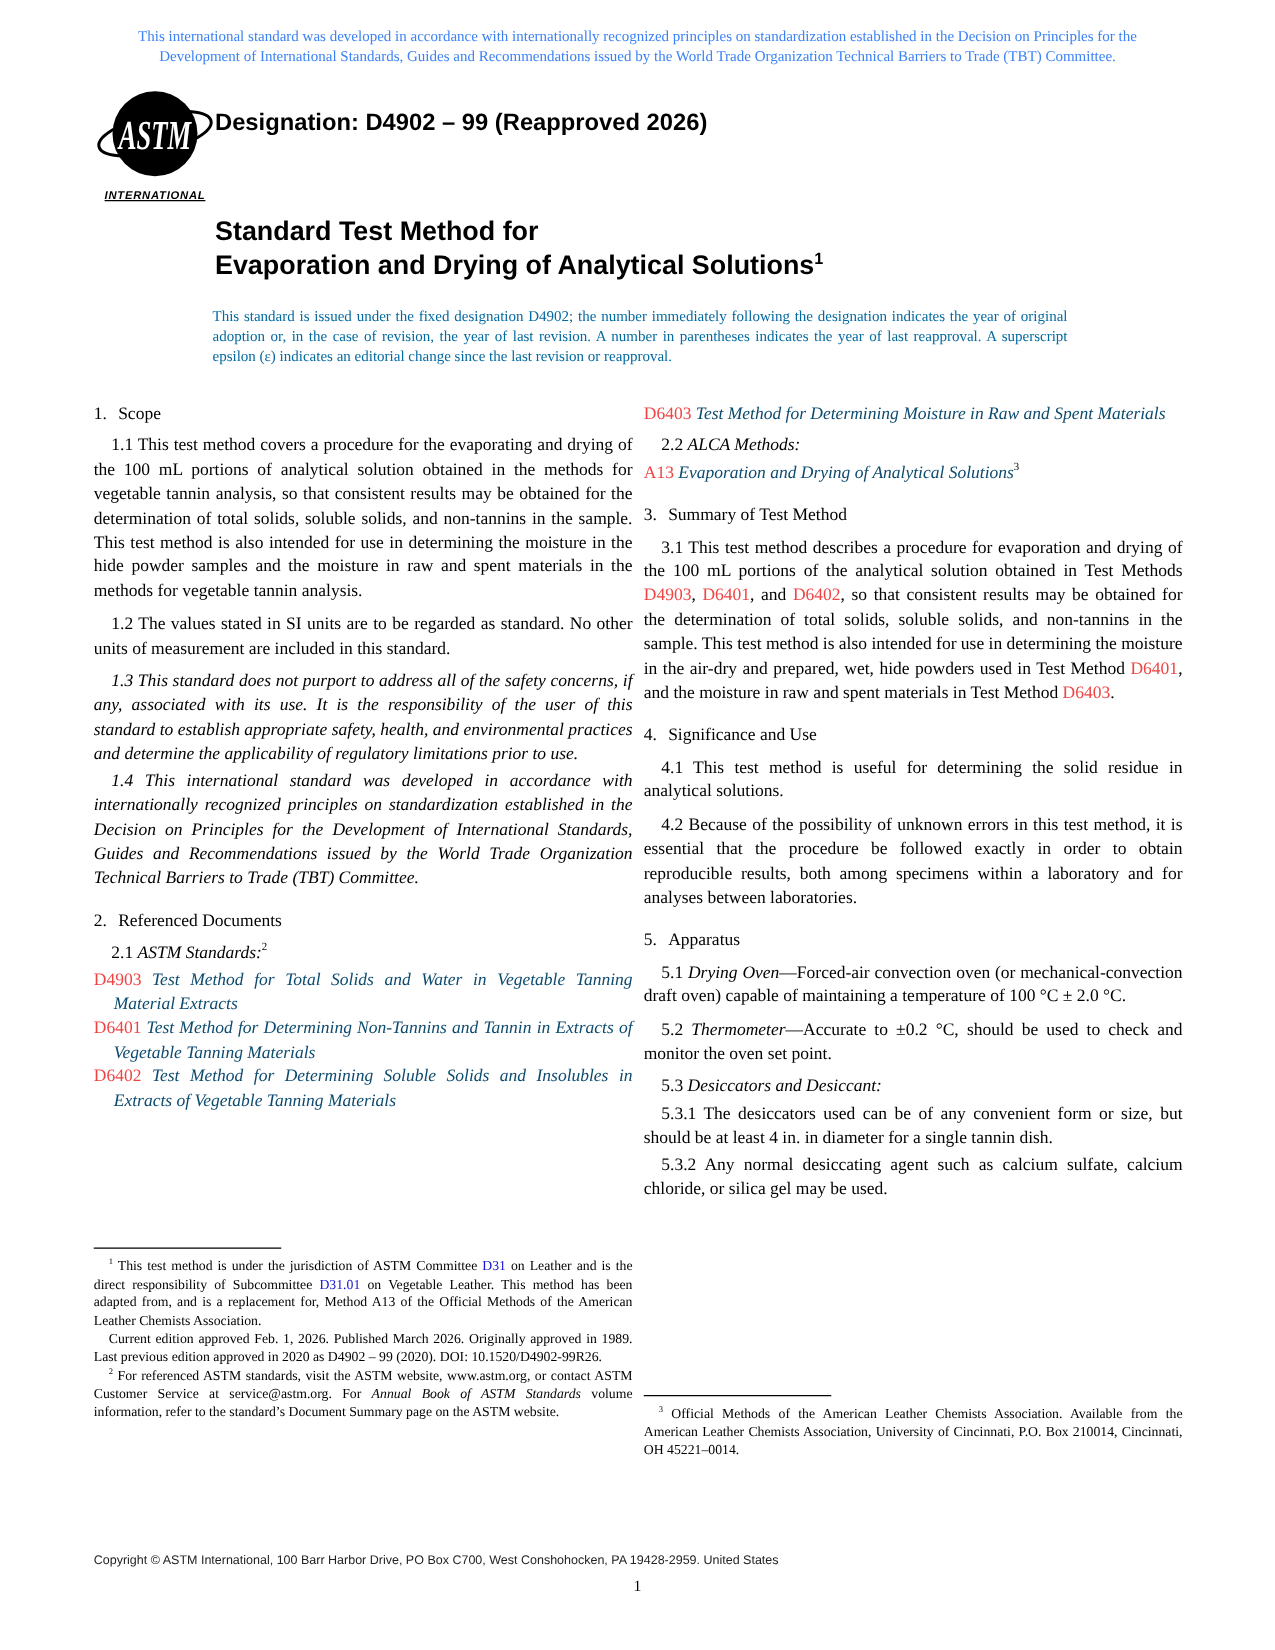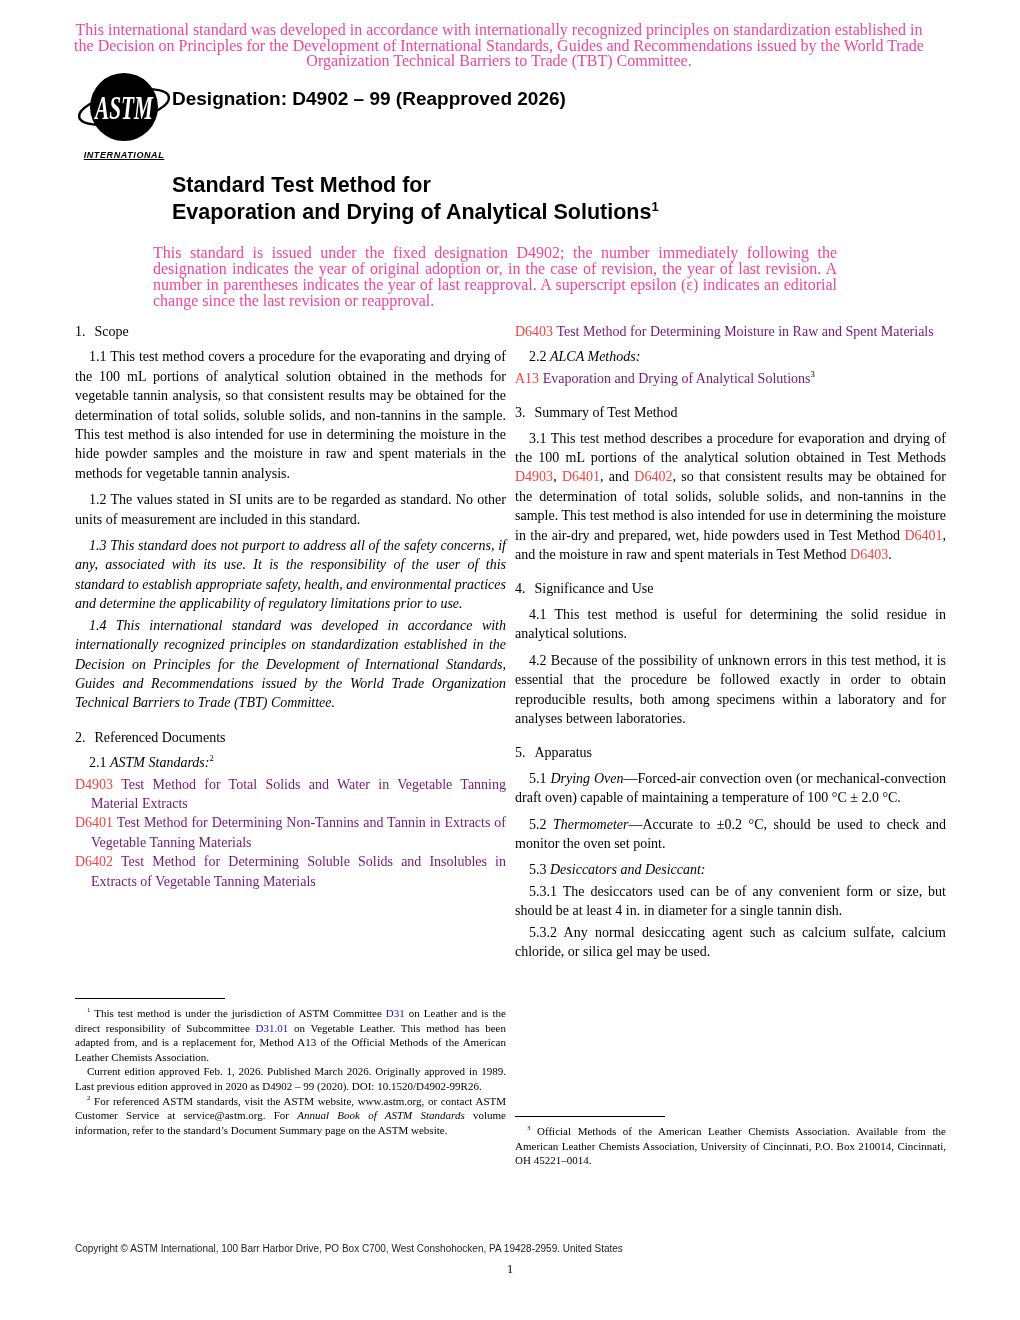--- a/index.html
+++ b/index.html
@@ -2,55 +2,55 @@
 <html><head>
 <meta charset="utf-8">
 <style>
   html,body { margin:0; padding:0; background:#ffffff; }
   .page {
     position:relative; width:1020px; height:1320px; background:#fff;
     font-family:"Liberation Serif", serif; color:#111; overflow:hidden;
   }
   
   .notice {
-    position:absolute; top:22px; left:74px; width:850px;
-    font-size:16px; line-height:15.5px; text-align:center; color:#ec4899;
+    position:absolute; top:22px; left:85px; width:850px;
+    font-size:12px; line-height:15.5px; text-align:center; color:#3b82f6;
   }
   
   .logo-wrap { position:absolute; top:70px; left:76px; width:96px; text-align:center; }
   .logo-intl {
     font-family:"Liberation Sans", sans-serif; font-weight:bold; font-style:italic;
     font-size:9px; letter-spacing:0.6px; margin-top:-2px; color:#000;text-decoration:underline;
   }
   .designation {
     position:absolute; top:88px; left:172px;
     font-family:"Liberation Sans", sans-serif; font-weight:bold; font-size:19px; color:#000;
   }
   .titleblock {
     position:absolute; top:172px; left:172px; width:720px;
     font-family:"Liberation Sans", sans-serif; font-weight:bold;
     font-size:21.5px; line-height:27px; color:#000;
   }
   .titleblock sup { font-size:13px; }
   .issued {
-    position:absolute; top:245px; left:153px; width:684px;
-    font-size:16px; line-height:16px; text-align:justify; color:#ec4899;
+    position:absolute; top:245px; left:170px; width:684px;
+    font-size:12px; line-height:16px; text-align:justify; color:#0369a1;
   }
   
   .col { position:absolute; top:322px; width:431px; font-size:14px; line-height:19.4px; text-align:justify; color:#000; }
   .col-left  { left:75px; }
   .col-right { left:515px; }
   .shead { font-weight:normal; margin:15px 0 6px 0; text-align:left; }
   .shead .hnum { margin-right:9px; }
   .col p { margin:0 0 7px 0; text-indent:14px; }
   .col p.tight { margin-bottom:2px; }
   .ital { font-style:italic; }
   .ref { margin:0; padding-left:16px; text-indent:-16px; text-align:justify; }
   .code { color:#ef4444; }
-  .rtitle { color:#701a75; }
+  .rtitle { color:#0c4a6e;font-style:italic; }
   sup { font-size:0.62em; vertical-align:super; line-height:0; }
   
   .fnblock { position:absolute; width:431px; font-size:11px; line-height:14.6px; text-align:justify; color:#000; }
   .fn-left  { left:75px;  top:998px; }
   .fn-right { left:515px; top:1116px; }
   .fnrule { width:150px; border-top:1.4px solid #000; margin-bottom:7px; }
   .fnblock p { margin:0; text-indent:12px; }
   .bluelink { color:#1414cc; }
   
   .copyright {

